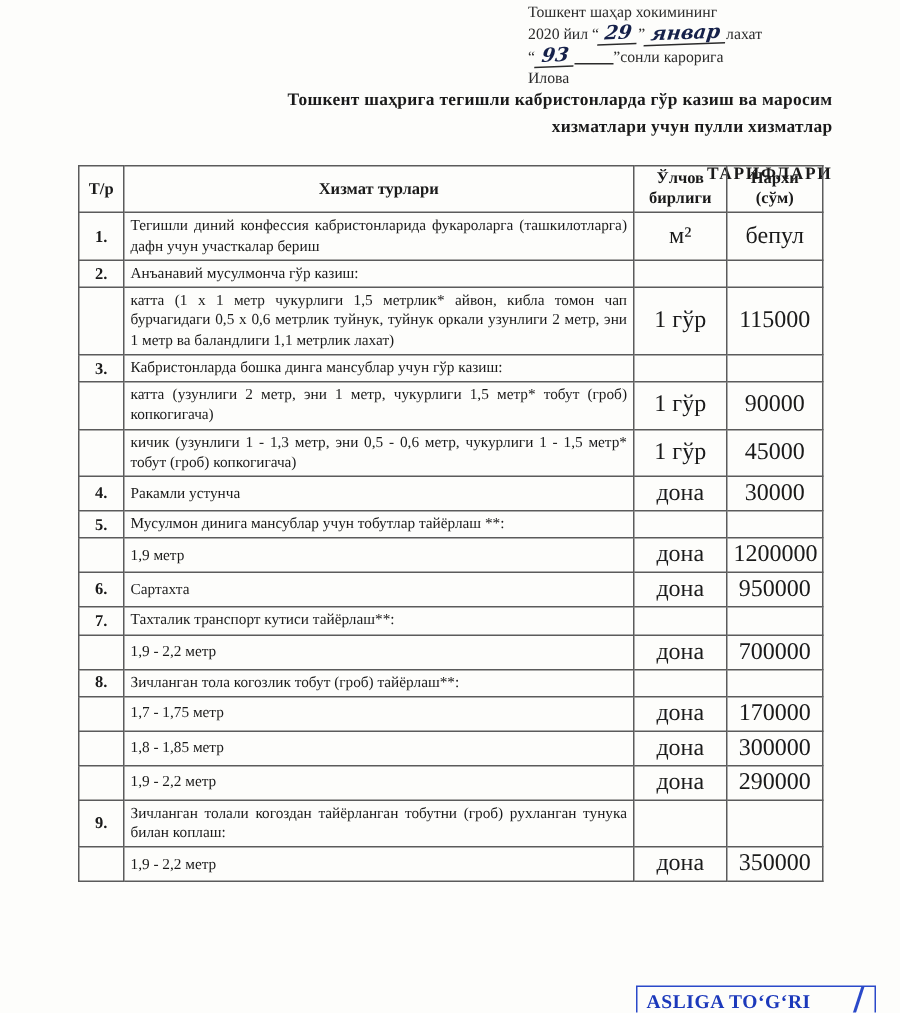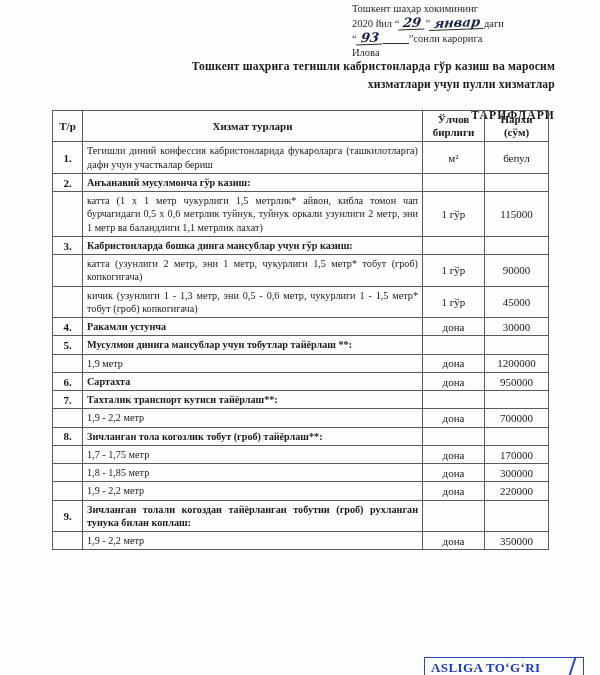--- a/index.html
+++ b/index.html
@@ -94,30 +94,30 @@
     padding: 3px 2px;
     line-height: 1.2;
   }
   td.num {
     text-align: center;
     font-weight: bold;
     font-size: 11px;
   }
   td.unit, td.price {
     text-align: center;
-    font-size: 11px;
+    font-size: 16px;
   }
   td.desc {
     text-align: justify;
     text-align-last: justify;
     line-height: 1.3;
     hyphens: none;
   }
   td.desc.grp {
-    font-weight: bold;
+    font-weight: normal;
   }
   td.desc.plain {
     text-align: left;
     text-align-last: left;
   }
   td.desc.lastline {
     text-align: justify;
     text-align-last: left;
   }
 
@@ -149,21 +149,21 @@
     background: #2a49c9;
     transform: rotate(18deg);
   }
 </style>
 </head>
 <body>
 
 <div class="approval">
   <div class="ln">Тошкент шаҳар хокимининг</div>
   <div class="ln">
-    <span>2020 йил “</span><span class="hw">29</span><span>”</span><span class="hw">январ</span><span>даги</span>
+    <span>2020 йил “</span><span class="hw">29</span><span>”</span><span class="hw">январ</span><span>лахат</span>
   </div>
   <div class="ln">
     <span>“</span><span class="hw">93</span><span class="blank" style="width:26px"></span><span>”сонли карорига</span>
   </div>
   <div class="ln">Илова</div>
 </div>
 
 <div class="doc-title">
   <span>Тошкент шаҳрига тегишли кабристонларда гўр казиш ва маросим</span><br>
   <span>хизматлари учун пулли хизматлар</span>
@@ -273,21 +273,21 @@
       <tr>
         <td class="num"></td>
         <td class="desc plain">1,8 - 1,85 метр</td>
         <td class="unit">дона</td>
         <td class="price">300000</td>
       </tr>
       <tr>
         <td class="num"></td>
         <td class="desc plain">1,9 - 2,2 метр</td>
         <td class="unit">дона</td>
-        <td class="price">220000</td>
+        <td class="price">290000</td>
       </tr>
       <tr>
         <td class="num">9.</td>
         <td class="desc grp lastline">Зичланган толали когоздан тайёрланган тобутни (гроб) рухланган тунука билан коплаш:</td>
         <td class="unit"></td>
         <td class="price"></td>
       </tr>
       <tr>
         <td class="num"></td>
         <td class="desc plain">1,9 - 2,2 метр</td>

